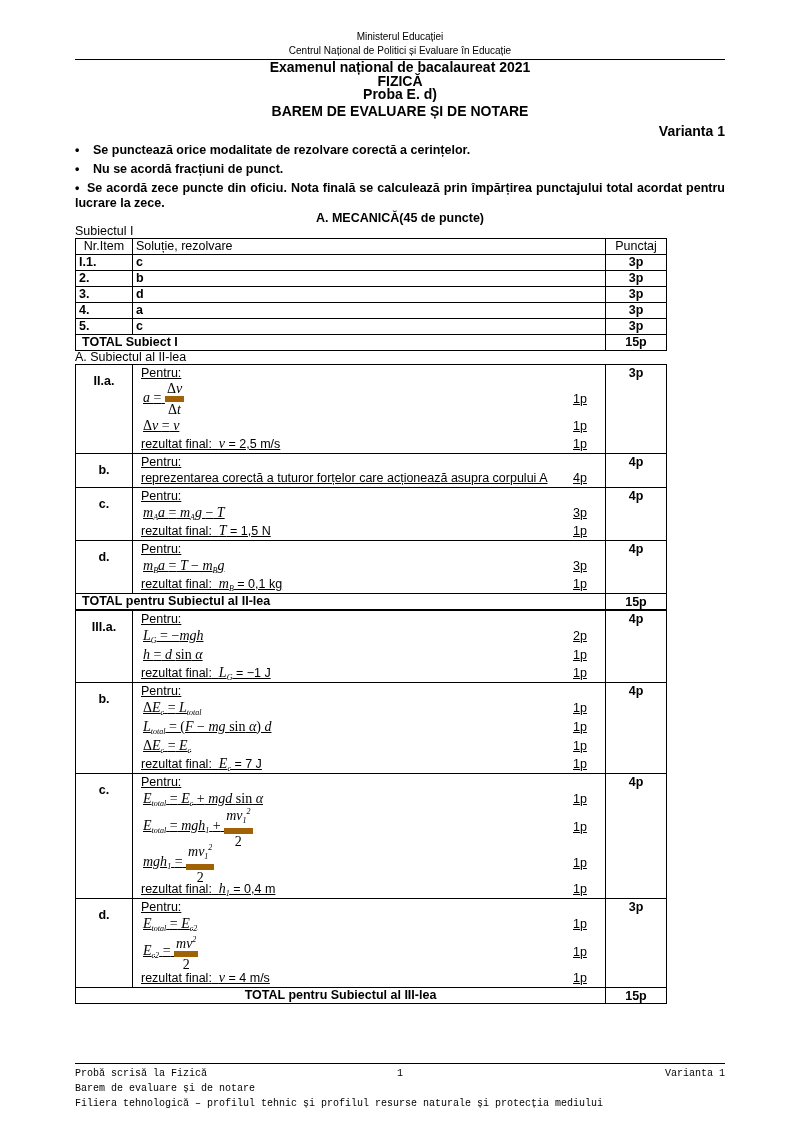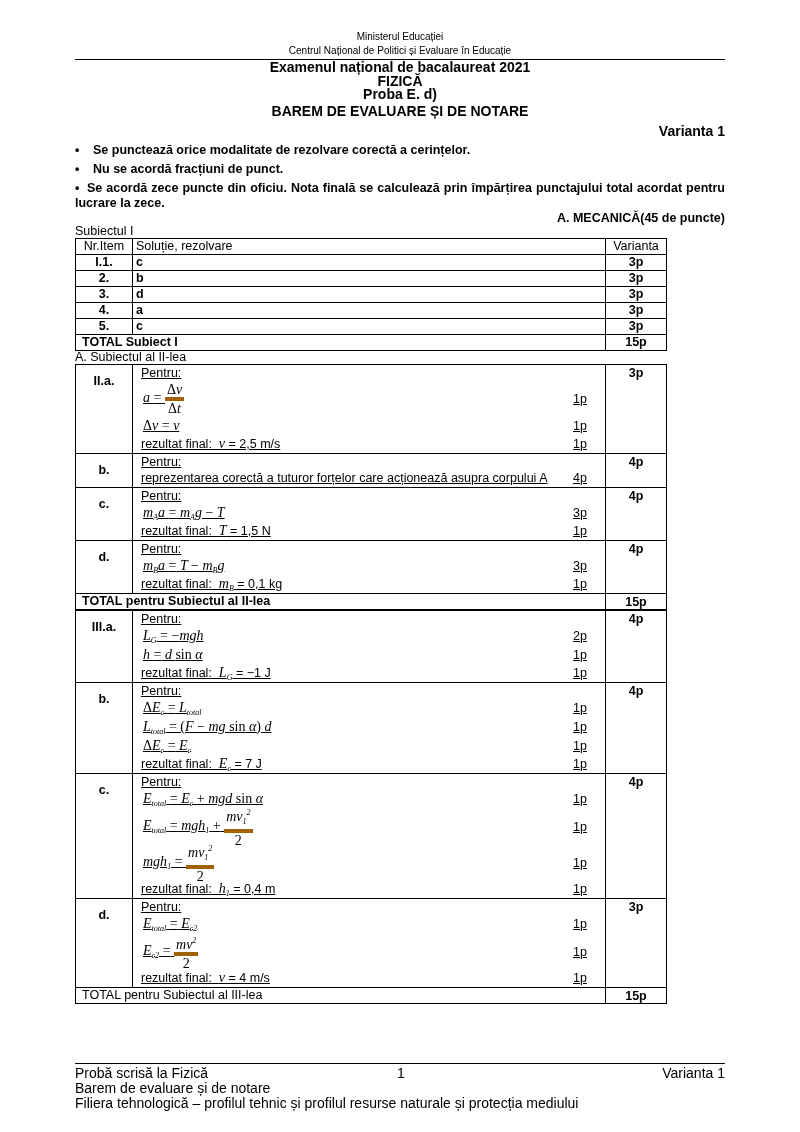--- a/index.html
+++ b/index.html
@@ -9,52 +9,52 @@
   .hdr-small { text-align:center; font-size:10px; line-height:14px; }
   .hdr-rule { border-top:1.5px solid #000; margin-top:1px; }
   .hdr-big { text-align:center; font-weight:bold; font-size:14px; line-height:13.5px; }
   .hdr-big.t1 { margin-top:1px; }
   .hdr-big.barem { margin-top:2px; line-height:15px; }
   .variant { text-align:right; font-weight:bold; font-size:14px; margin-top:5px; line-height:15px; }
   .bullets { margin-top:4px; font-weight:bold; font-size:12.5px; }
   .bullets .b { line-height:15px; margin-bottom:4px; text-align:justify; }
   .bullets .b .dot { display:inline-block; width:18px; }
   .bullets .b.last { margin-bottom:0; }
-  .section-line { display:flex; justify-content:flex-end; font-weight:bold; line-height:14px; }
+  .section-line { display:flex; justify-content:center; font-weight:bold; line-height:14px; }
   .section-line .pts { font-weight:bold; }
   .sub-title { font-weight:normal; line-height:13px; }
   table { width:592px; border-collapse:collapse; table-layout:fixed; }
   td, th { border:1.5px solid #000; vertical-align:top; font-weight:normal; }
   col.c1 { width:57px; } col.c3 { width:61px; }
   .t1 td, .t1 th { height:16px; line-height:14px; padding:0 3px; }
-  .t1 .item { text-align:center; font-weight:bold; }
+  .t1 .item { font-weight:bold; }
   .t1 .sol { font-weight:bold; }
   .t1 .pct { text-align:center; font-weight:bold; }
   .t1 th.h-item, .t1 th.h-sol, .t1 th.h-pct { font-weight:normal; }
   .t1 th.h-item { text-align:center; } .t1 th.h-sol { text-align:left; } .t1 th.h-pct { text-align:center; }
   .total-row td { font-weight:bold; padding:0 6px; height:16px; line-height:14px;margin-left:12px; }
   .total-row td.pct { text-align:center; }
   .t2 td.item { text-align:center; font-weight:bold; padding-top:9px; line-height:14px; }
   .t2 td.pct { text-align:center; font-weight:bold; padding-top:1px; line-height:14px; }
   .t2 td.sol { padding:1px 4px 0 8px;text-decoration:underline; }
   .line { display:flex; justify-content:space-between; align-items:center; }
   .line .pt { width:22px; text-align:left; margin-right:6px; }
   .line.lbl { height:15px; }
   .line.eq { height:19px; padding-left:2px; }
   .line.frac { height:36px; padding-left:2px; }
   .line.res { height:17px; }
   .m { font-family:"Liberation Serif", serif; font-style:italic; font-size:14px; }
   .m .n { font-style:normal; }
   .m sub { font-size:8px; vertical-align:-3px; }
   .m sup { font-size:8px; vertical-align:6px; }
   .fr { display:inline-flex; flex-direction:column; align-items:center; vertical-align:middle; }
-  .fr .num { border-bottom:4px solid #a16207; padding:0 2px; line-height:15px; }
+  .fr .num { border-bottom:6px solid #a16207; padding:0 2px; line-height:15px; }
   .fr .den { line-height:15px; font-style:normal; }
   .footer-rule { position:absolute; left:75px; top:1063px; width:650px; border-top:1px solid #000; }
-  .footer { position:absolute; left:75px; top:1066px; width:650px; font-size:14px; line-height:15px; }
+  .footer { position:absolute; left:75px; top:1066px; width:650px; font-size:10px; line-height:15px;font-family:Liberation Mono, monospace; }
   .footer .r1 { display:flex; justify-content:space-between; }
   .footer .r1 .mid { position:absolute; left:322px; }
 </style>
 </head>
 <body>
 
 <div class="page">
   <div class="hdr-small">Ministerul Educației</div>
   <div class="hdr-small">Centrul Național de Politici și Evaluare în Educație</div>
   <div class="hdr-rule"></div>
@@ -79,21 +79,21 @@
   <table class="t1">
     <colgroup>
         <col class="c1">
         <col>
         <col class="c3">
       </colgroup>
     <tbody>
         <tr>
       <th class="h-item">Nr.Item</th>
       <th class="h-sol">Soluție, rezolvare</th>
-      <th class="h-pct">Varianta</th>
+      <th class="h-pct">Punctaj</th>
     </tr>
     <tr>
       <td class="item">I.1.</td>
       <td class="sol">c</td>
       <td class="pct">3p</td>
     </tr>
     <tr>
       <td class="item">2.</td>
       <td class="sol">b</td>
       <td class="pct">3p</td>
@@ -310,21 +310,21 @@
           <span class="pt">1p</span>
         </div>
         <div class="line res">
           <span><span>rezultat final:</span>&nbsp; <span class="m">v</span> = 4 m/s</span>
           <span class="pt">1p</span>
         </div>
       </td>
       <td class="pct">3p</td>
     </tr>
     <tr class="total-row">
-      <td colspan="2" style="font-weight:normal;padding-left:6px;text-align:left">TOTAL pentru Subiectul al III-lea</td>
+      <td colspan="2" style="font-weight:bold;padding-left:6px;text-align:center">TOTAL pentru Subiectul al III-lea</td>
       <td class="pct" style="font-weight:bold;text-align:center">15p</td>
     </tr>
   </tbody>
     </table>
 </div>
 
 <div class="footer-rule"></div>
 <div class="footer">
   <div class="r1">
     <span>Probă scrisă la Fizică</span>

